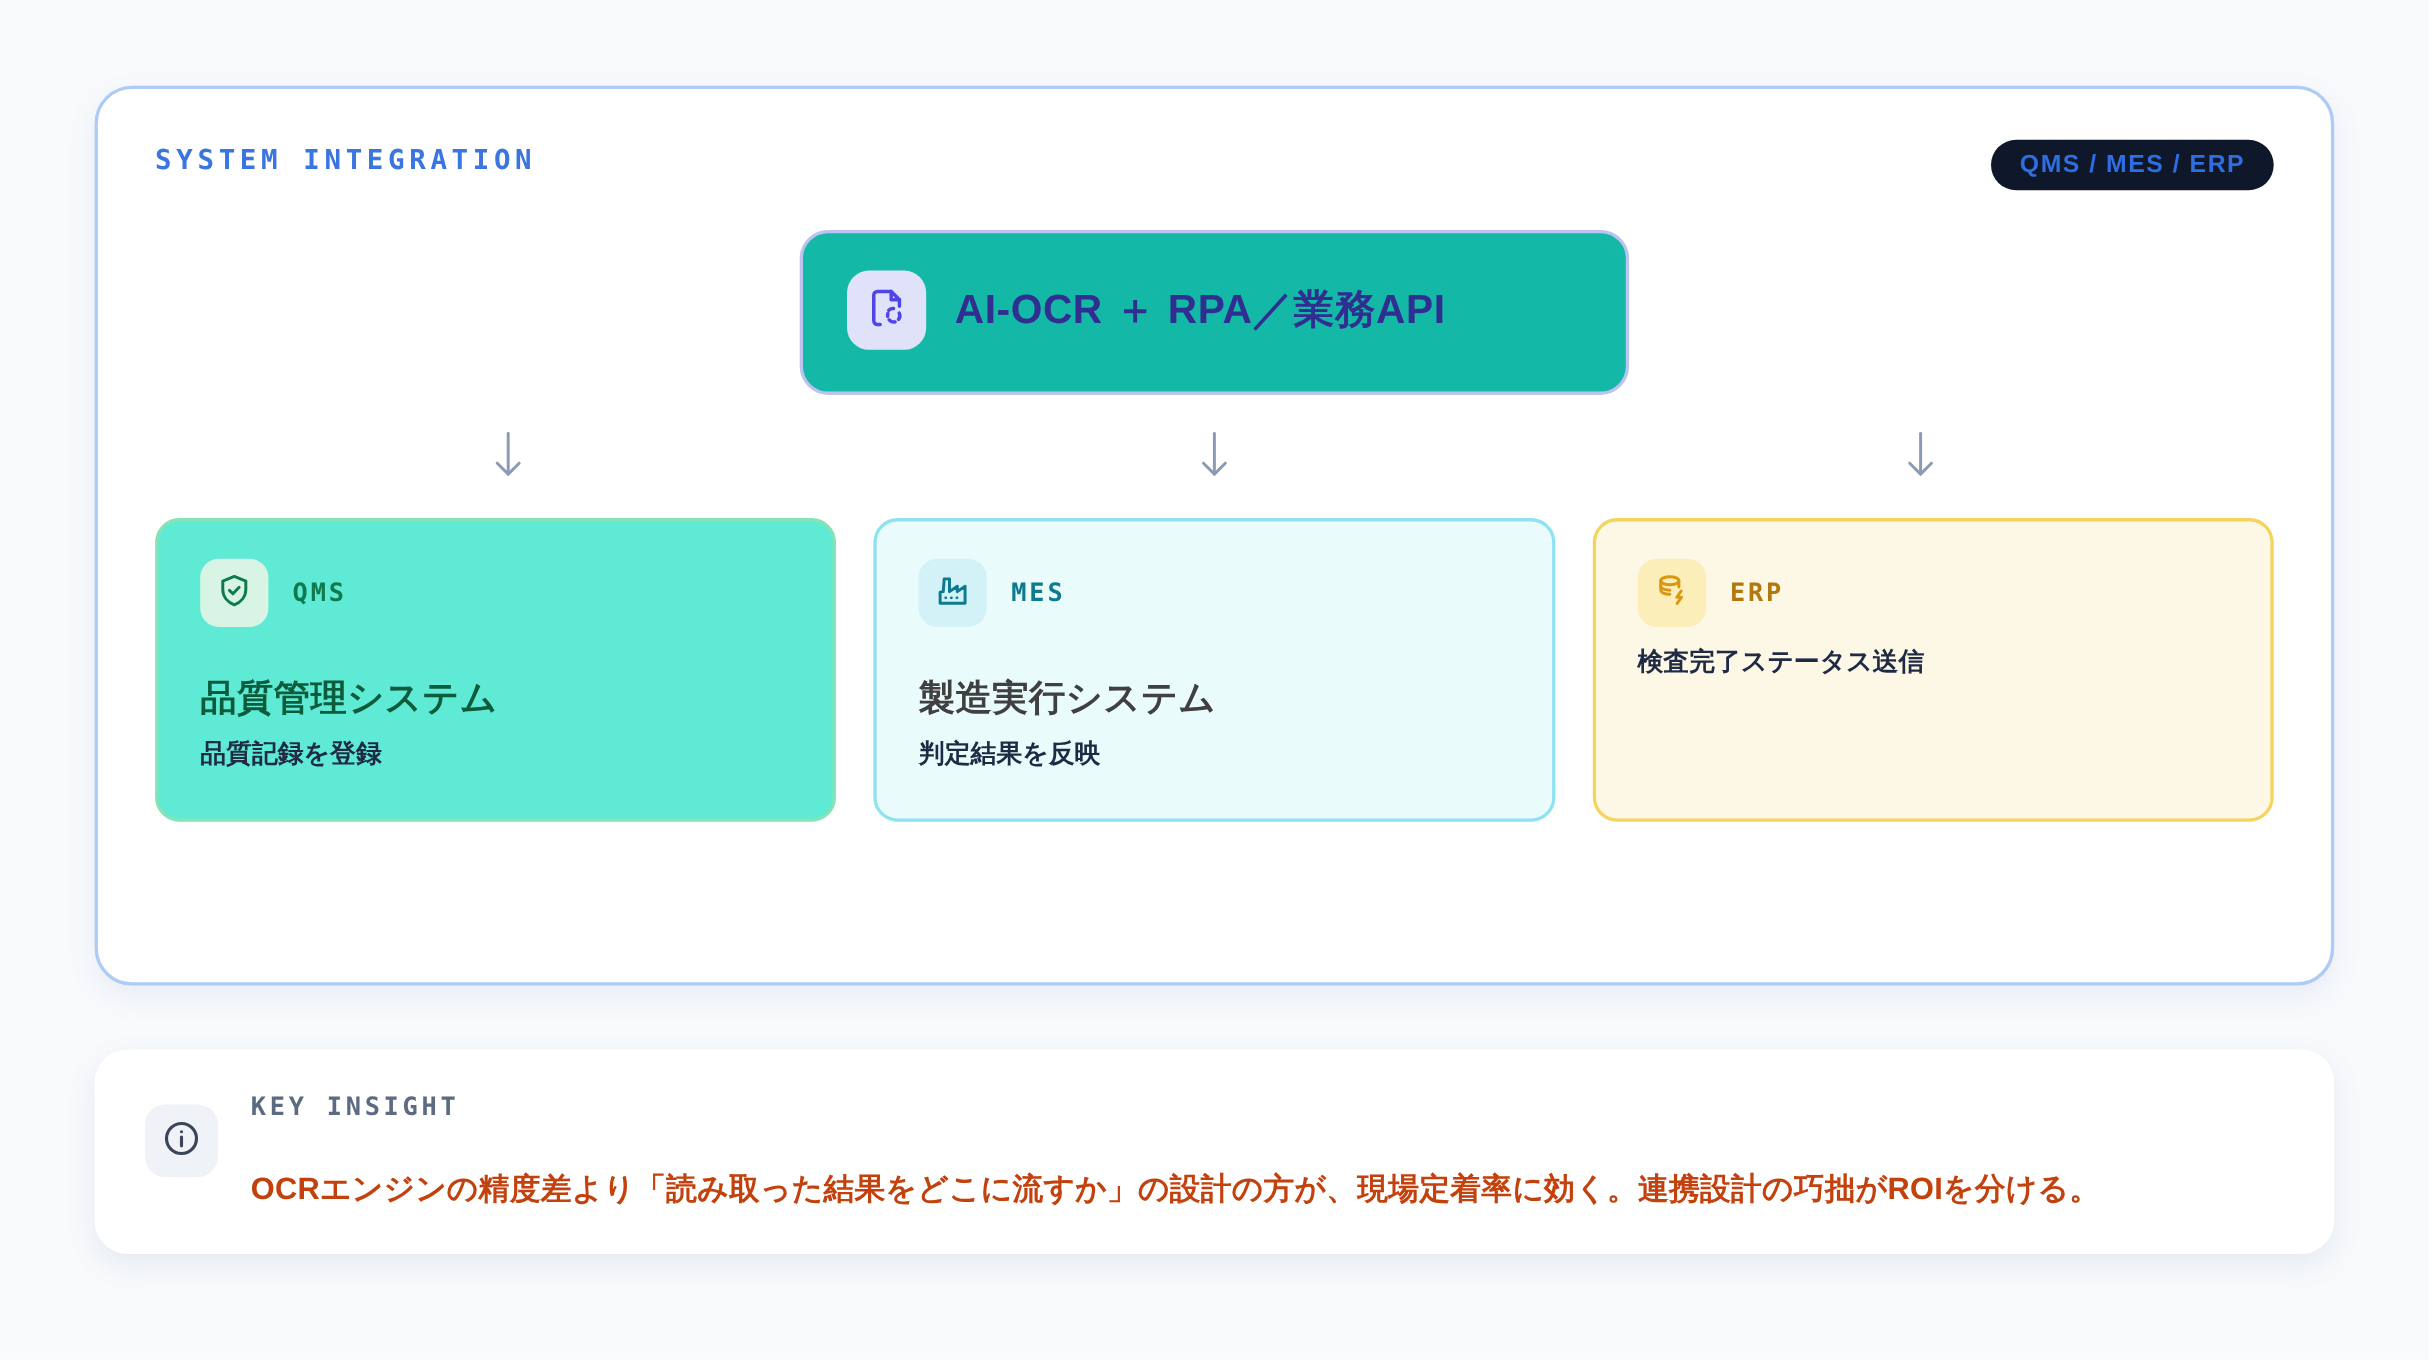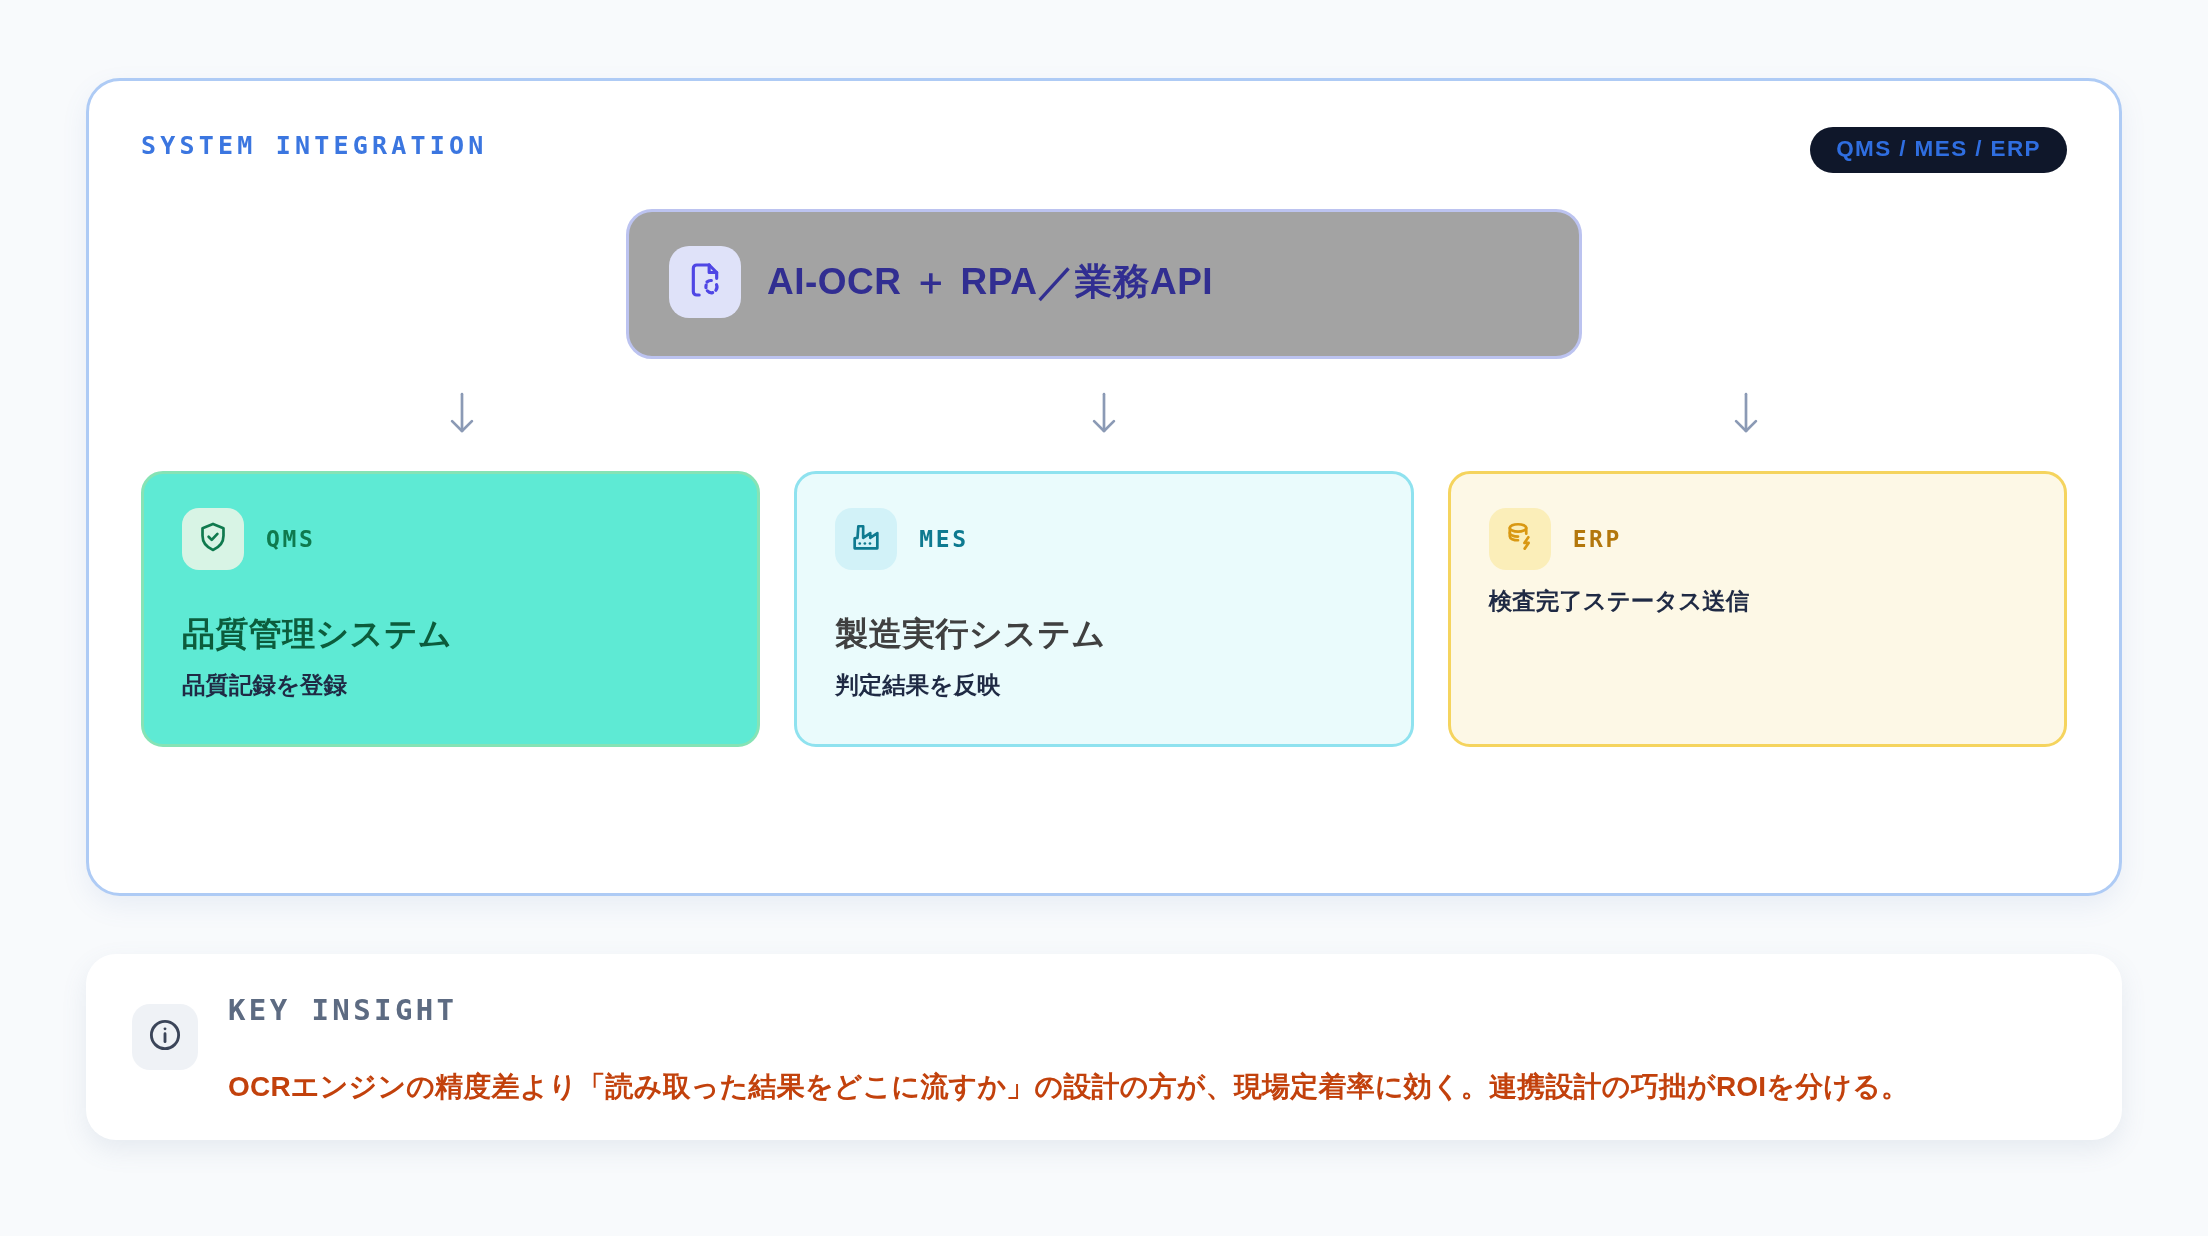--- a/index.html
+++ b/index.html
@@ -44,22 +44,22 @@
     letter-spacing:1.4px;
     border-radius:999px;
     padding:11px 26px 12px 26px;
     line-height:1;
     white-space:nowrap;
   }
 
   
   .hub-wrap { display:flex; justify-content:center; margin-top:36px; }
   .hub-card {
-    width:956px;
-    background:#a3a3a3;
+    width:754px;
+    background:#14b8a6;
     border:3px solid #bcc3f0;
     border-radius:26px;
     padding:34px 40px 38px 40px;
   }
   .hub-top { display:flex; align-items:center; gap:26px; }
   .hub-icon-tile {
     width:72px; height:72px;
     border-radius:20px;
     background:#dfe2f9;
     display:flex; align-items:center; justify-content:center;
@@ -160,21 +160,21 @@
     border-radius:18px;
     background:#eff2f6;
     display:flex; align-items:center; justify-content:center;
     flex:0 0 auto;
     margin-top:14px;
   }
   .insight-body { padding-top:6px; }
   .insight-eyebrow {
     font-family:"DejaVu Sans Mono","Liberation Mono",monospace;
     font-weight:700;
-    font-size:29px;
+    font-size:23px;
     letter-spacing:3.4px;
     color:#5d6b82;
     line-height:1;
   }
   .insight-text {
     margin-top:42px;
     font-size:28px;
     font-weight:700;
     color:#c2410c;
     line-height:1.4;

